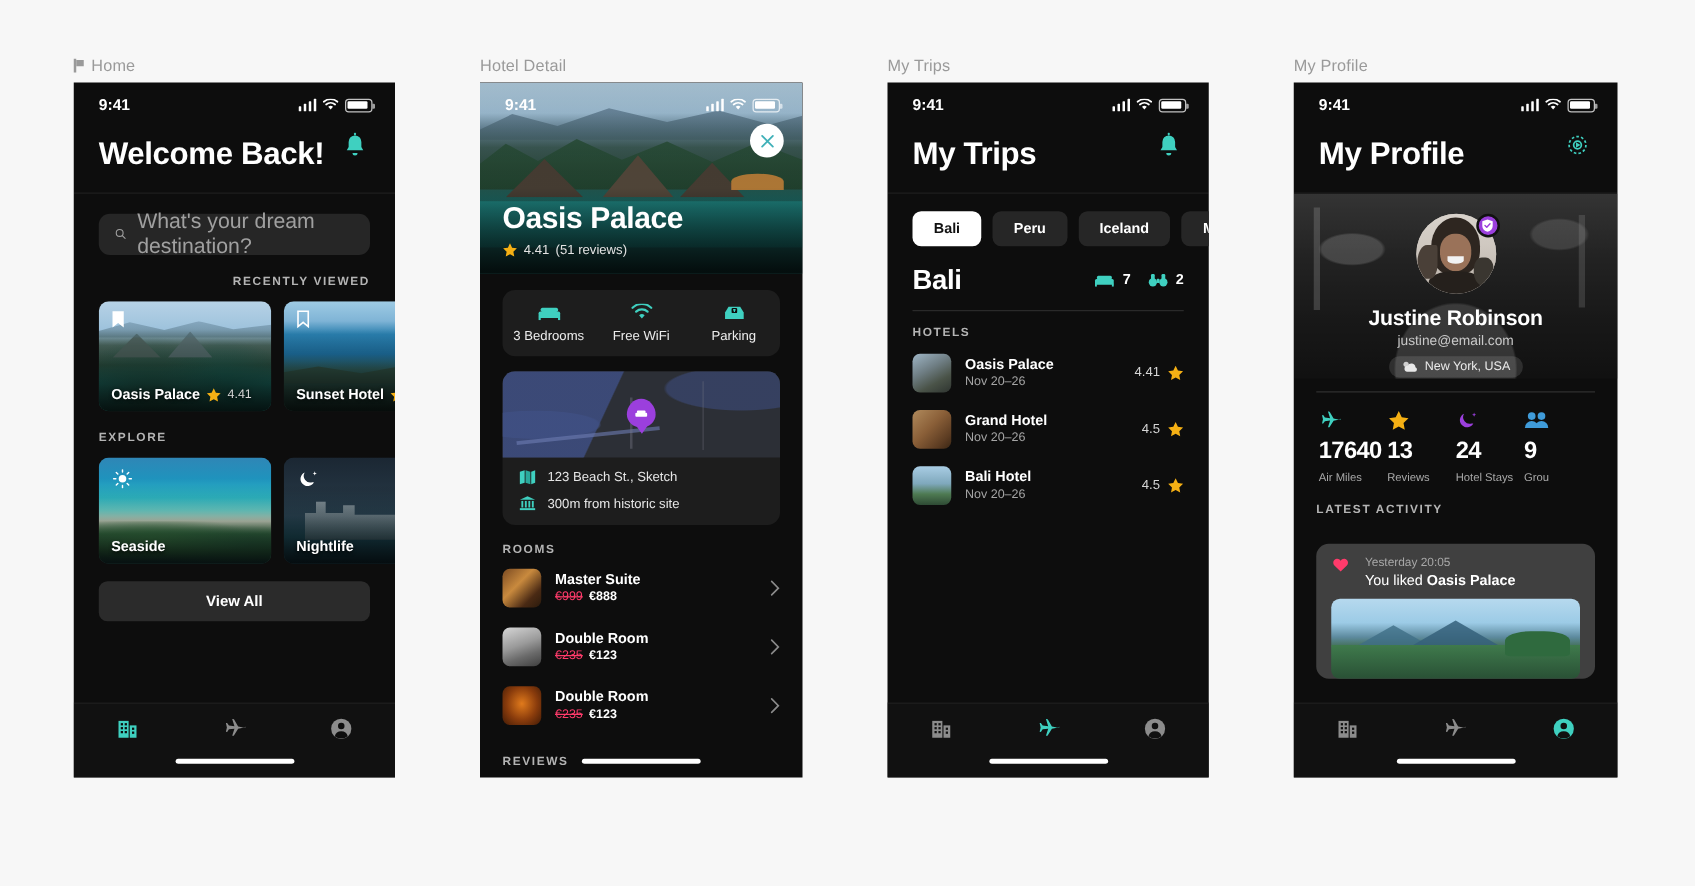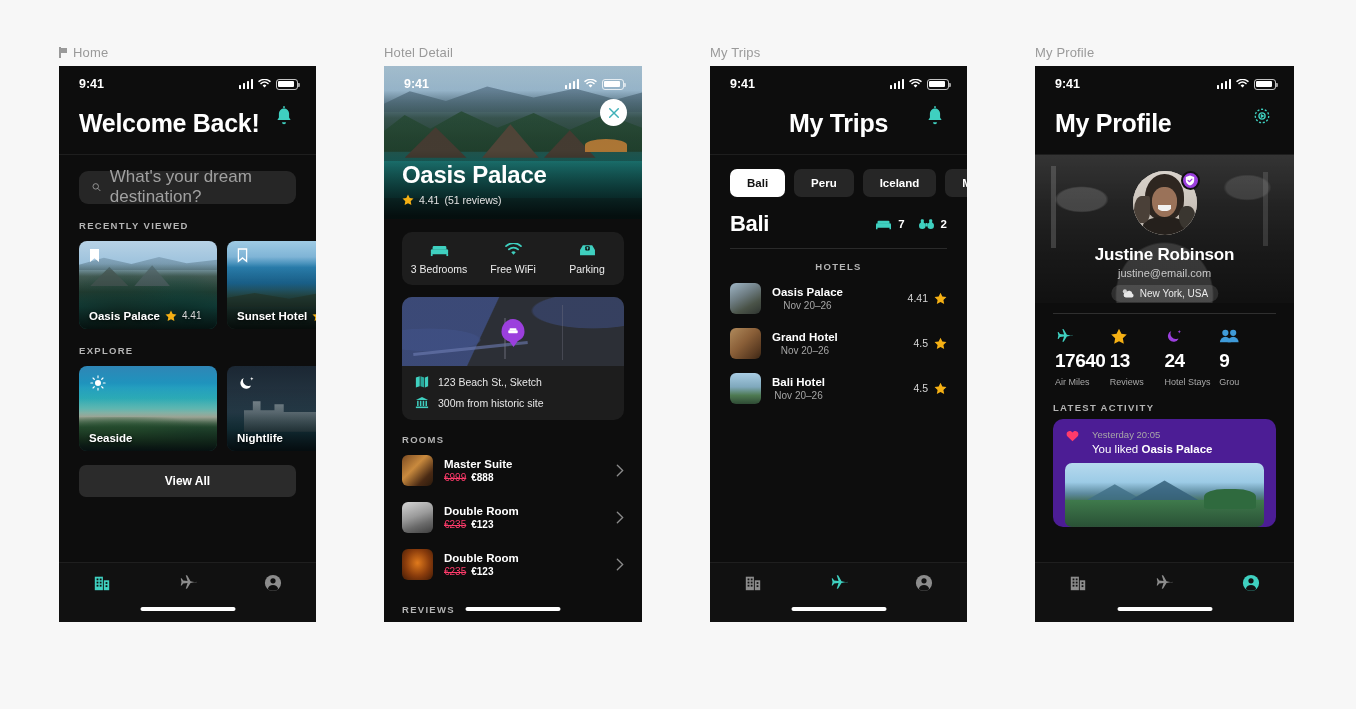--- a/index.html
+++ b/index.html
@@ -181,21 +181,21 @@
     display:flex;align-items:center;justify-content:center;border:2px solid #111;}
   .pname{position:absolute;left:0;right:0;top:90px;text-align:center;font-size:17px;font-weight:700;letter-spacing:-.2px;}
   .pmail{position:absolute;left:0;right:0;top:112px;text-align:center;font-size:11px;color:#c9c9c9;}
   .ploc{position:absolute;left:50%;transform:translateX(-50%);top:130px;
     background:rgba(255,255,255,.12);border-radius:12px;padding:3px 10px;
     display:flex;align-items:center;gap:6px;font-size:10px;color:#eaeaea;white-space:nowrap;}
   .statrow{display:flex;margin-top:14px;padding: 0 2px;}
   .statrow .st{flex:1;display:flex;flex-direction:column;align-items:flex-start;gap:5px;}
   .statrow .sv{font-size:19px;font-weight:700;letter-spacing:-.5px;}
   .statrow .sl{font-size:9px;color:#a8a8a8;}
-  .actcard{margin-top:6px;background:#4c1d95;border-radius:10px;padding:10px 12px 0;position:relative;}
+  .actcard{margin-top:22px;background:#404040;border-radius:10px;padding:10px 12px 0;position:relative;}
   .actcard .atime{font-size:9.5px;color:#a8a8a8;}
   .actcard .atext{font-size:11.5px;margin-top:3px;}
   .actcard .atext b{font-weight:700;}
   .actimg{margin-top:8px;height:64px;border-radius:7px;overflow:hidden;position:relative;}
   .heart{position:absolute;left:13px;top:11px;}
 
   svg{display:block}
 </style>
 </head>
 <body>
@@ -244,21 +244,21 @@
 
       <div class="body">
         <div class="search">
           <svg width="12" height="12" viewBox="0 0 14 14">
               <circle cx="6" cy="6" r="4.4" stroke="#a0a0a0" stroke-width="1.4" fill="none"></circle>
               <path d="M9.4 9.4 13 13" stroke="#a0a0a0" stroke-width="1.4" stroke-linecap="round"></path>
             </svg>
           <span class="ph">What's your dream destination?</span>
         </div>
 
-        <div style="margin-top:16px;" class="sect-label">RECENTLY VIEWED</div>
+        <div style="margin-top:16px;text-align:right;" class="sect-label">RECENTLY VIEWED</div>
         <div class="hrow">
           <div class="card">
             <div class="cimg" style="background:
                 radial-gradient(ellipse at 30% 88%, #1d4a3e 0%, rgba(29,74,62,0) 45%),
                 radial-gradient(ellipse at 72% 80%, #17544a 0%, rgba(23,84,74,0) 40%),
                 linear-gradient(to bottom, #b7d2e6 0%, #9dc2dc 26%, #49645c 40%, #2a4a3c 58%, #1c6b63 75%, #15534e 100%);"></div>
             <div style="position:absolute;left:8%;top:30%;width:28%;height:22%;background:#4a5d59;clip-path:polygon(50% 0,100% 100%,0 100%);opacity:.9"></div>
             <div style="position:absolute;left:40%;top:28%;width:26%;height:24%;background:#55686b;clip-path:polygon(50% 0,100% 100%,0 100%);opacity:.85"></div>
             <div style="position:absolute;left:0;top:18%;width:100%;height:16%;background:linear-gradient(to bottom,#6e8fa8,#4d6b74);opacity:.55;clip-path:polygon(0 60%,18% 10%,38% 55%,58% 5%,78% 50%,100% 25%,100% 100%,0 100%)"></div>
             <div class="shade"></div>
@@ -532,21 +532,21 @@
               <path d="M1.5 1 7.5 7l-6 6" stroke="#8a8a8a" stroke-width="1.5" fill="none" stroke-linecap="round"></path>
             </svg>
         </div>
       </div>
       <div style="margin:16px 18px 0;" class="sect-label">REVIEWS</div>
 
       <div class="homebar"></div>
     </div>
   </div>
 
-  <div class="frame" style="left:710px;top:66px;width:257px;height:556px;text-align:center;">
+  <div class="frame" style="left:710px;top:66px;width:257px;height:556px;">
     <div class="frame-label">
       <span>My Trips</span>
     </div>
     <div class="phone" style="width:257px;height:556px;">
 
       <div class="statusbar">
         <span>9:41</span>
         <span class="sb-right">
           <span class="bars">
               <i></i>

